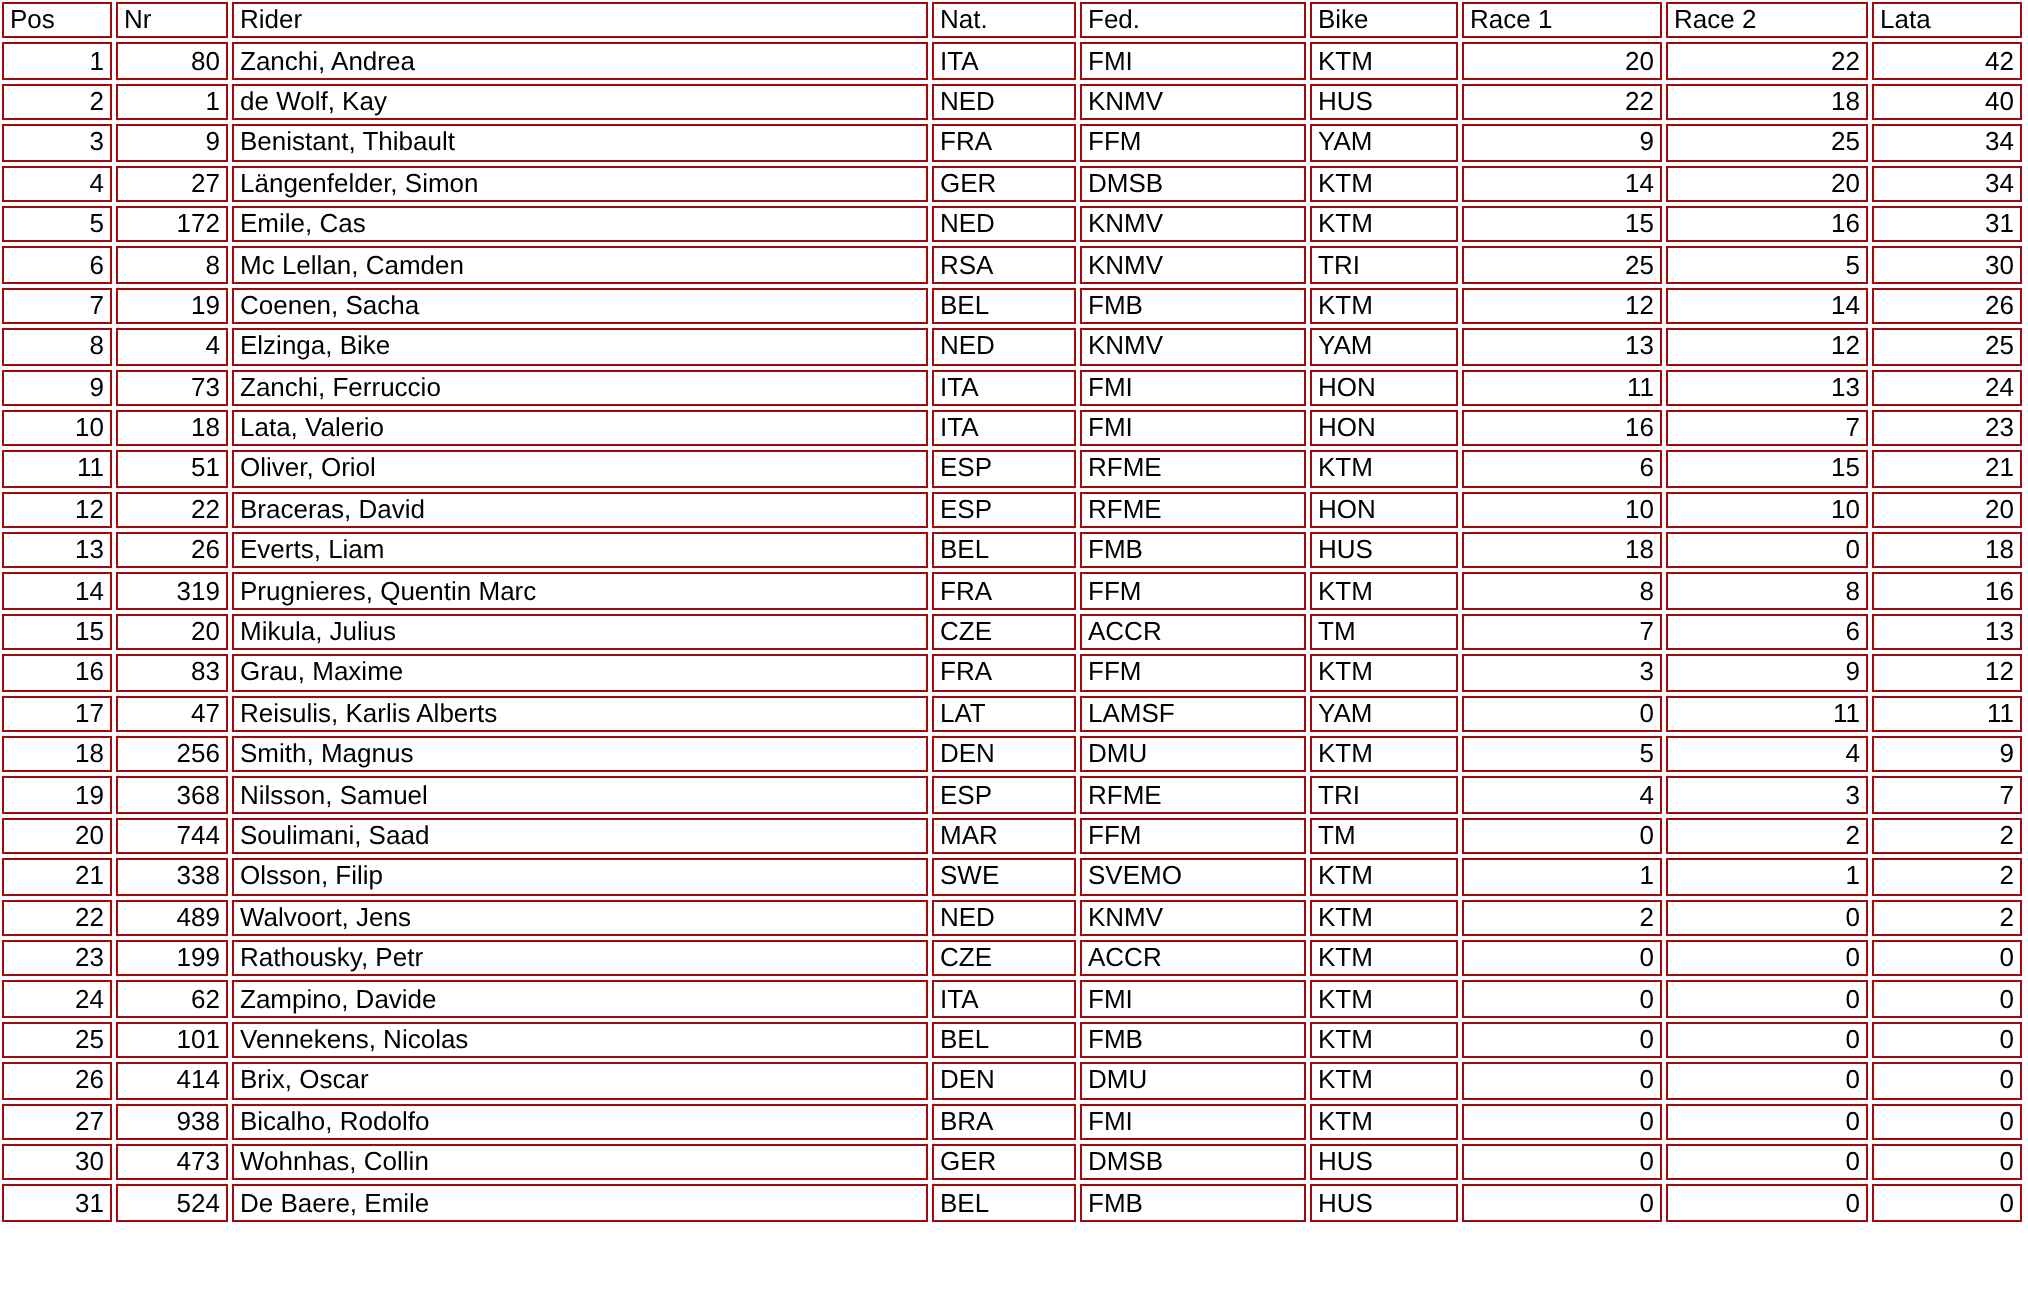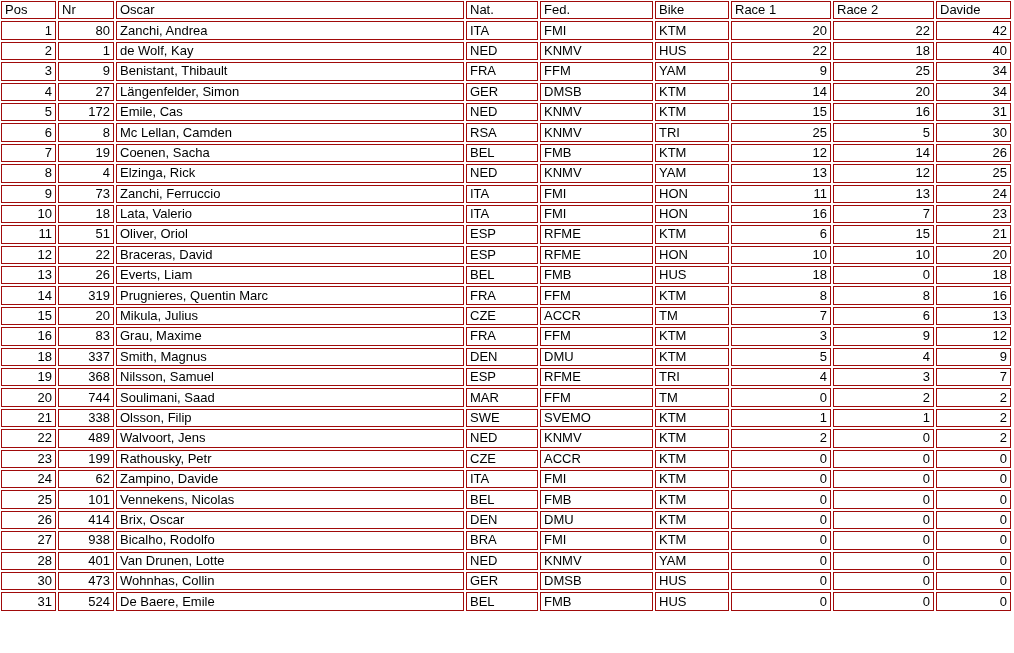--- a/index.html
+++ b/index.html
@@ -63,27 +63,27 @@
     <col class="c-fed">
     <col class="c-bike">
     <col class="c-race1">
     <col class="c-race2">
     <col class="c-total">
   </colgroup>
   <thead>
     <tr>
         <th>Pos</th>
         <th>Nr</th>
-        <th>Oscar</th>
+        <th>Rider</th>
         <th>Nat.</th>
         <th>Fed.</th>
         <th>Bike</th>
         <th>Race 1</th>
         <th>Race 2</th>
-        <th>Davide</th>
+        <th>Lata</th>
       </tr>
   </thead>
   <tbody>
       <tr>
         <td class="al-right">1</td>
         <td class="al-right">80</td>
         <td class="al-left">Zanchi, Andrea</td>
         <td class="al-left">ITA</td>
         <td class="al-left">FMI</td>
         <td class="al-left">KTM</td>
@@ -153,21 +153,21 @@
         <td class="al-left">BEL</td>
         <td class="al-left">FMB</td>
         <td class="al-left">KTM</td>
         <td class="al-right">12</td>
         <td class="al-right">14</td>
         <td class="al-right">26</td>
       </tr>
       <tr>
         <td class="al-right">8</td>
         <td class="al-right">4</td>
-        <td class="al-left">Elzinga, Rick</td>
+        <td class="al-left">Elzinga, Bike</td>
         <td class="al-left">NED</td>
         <td class="al-left">KNMV</td>
         <td class="al-left">YAM</td>
         <td class="al-right">13</td>
         <td class="al-right">12</td>
         <td class="al-right">25</td>
       </tr>
       <tr>
         <td class="al-right">9</td>
         <td class="al-right">73</td>
@@ -250,22 +250,33 @@
         <td class="al-right">83</td>
         <td class="al-left">Grau, Maxime</td>
         <td class="al-left">FRA</td>
         <td class="al-left">FFM</td>
         <td class="al-left">KTM</td>
         <td class="al-right">3</td>
         <td class="al-right">9</td>
         <td class="al-right">12</td>
       </tr>
       <tr>
+        <td class="al-right">17</td>
+        <td class="al-right">47</td>
+        <td class="al-left">Reisulis, Karlis Alberts</td>
+        <td class="al-left">LAT</td>
+        <td class="al-left">LAMSF</td>
+        <td class="al-left">YAM</td>
+        <td class="al-right">0</td>
+        <td class="al-right">11</td>
+        <td class="al-right">11</td>
+      </tr>
+      <tr>
         <td class="al-right">18</td>
-        <td class="al-right">337</td>
+        <td class="al-right">256</td>
         <td class="al-left">Smith, Magnus</td>
         <td class="al-left">DEN</td>
         <td class="al-left">DMU</td>
         <td class="al-left">KTM</td>
         <td class="al-right">5</td>
         <td class="al-right">4</td>
         <td class="al-right">9</td>
       </tr>
       <tr>
         <td class="al-right">19</td>
@@ -360,31 +371,20 @@
         <td class="al-right">938</td>
         <td class="al-left">Bicalho, Rodolfo</td>
         <td class="al-left">BRA</td>
         <td class="al-left">FMI</td>
         <td class="al-left">KTM</td>
         <td class="al-right">0</td>
         <td class="al-right">0</td>
         <td class="al-right">0</td>
       </tr>
       <tr>
-        <td class="al-right">28</td>
-        <td class="al-right">401</td>
-        <td class="al-left">Van Drunen, Lotte</td>
-        <td class="al-left">NED</td>
-        <td class="al-left">KNMV</td>
-        <td class="al-left">YAM</td>
-        <td class="al-right">0</td>
-        <td class="al-right">0</td>
-        <td class="al-right">0</td>
-      </tr>
-      <tr>
         <td class="al-right">30</td>
         <td class="al-right">473</td>
         <td class="al-left">Wohnhas, Collin</td>
         <td class="al-left">GER</td>
         <td class="al-left">DMSB</td>
         <td class="al-left">HUS</td>
         <td class="al-right">0</td>
         <td class="al-right">0</td>
         <td class="al-right">0</td>
       </tr>

